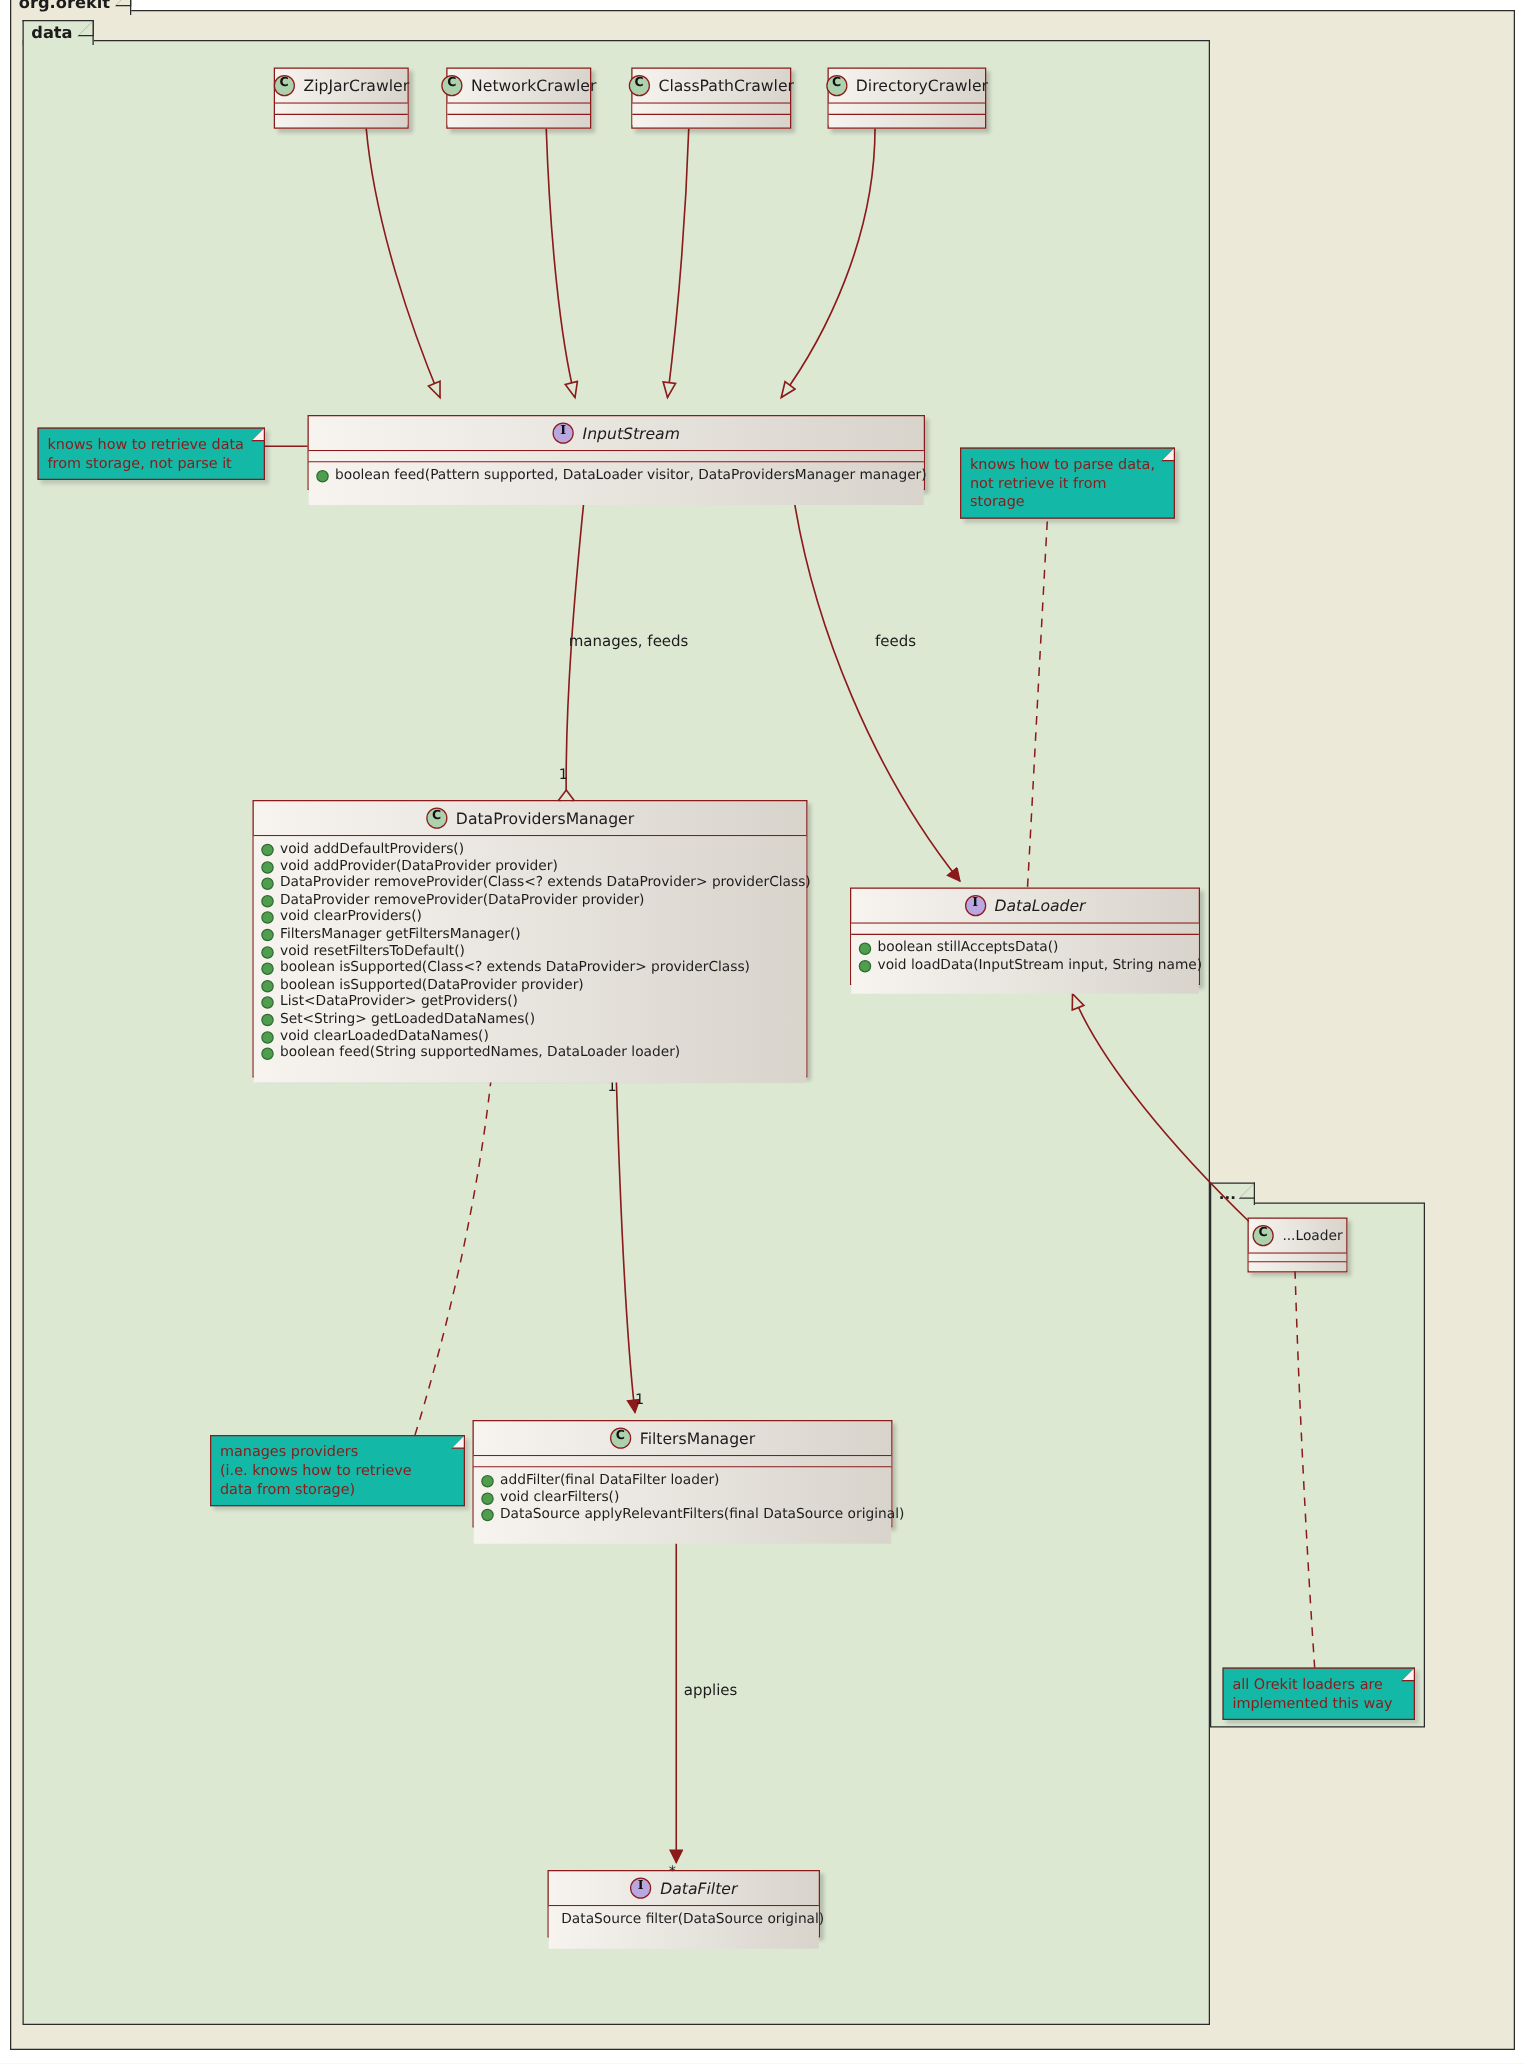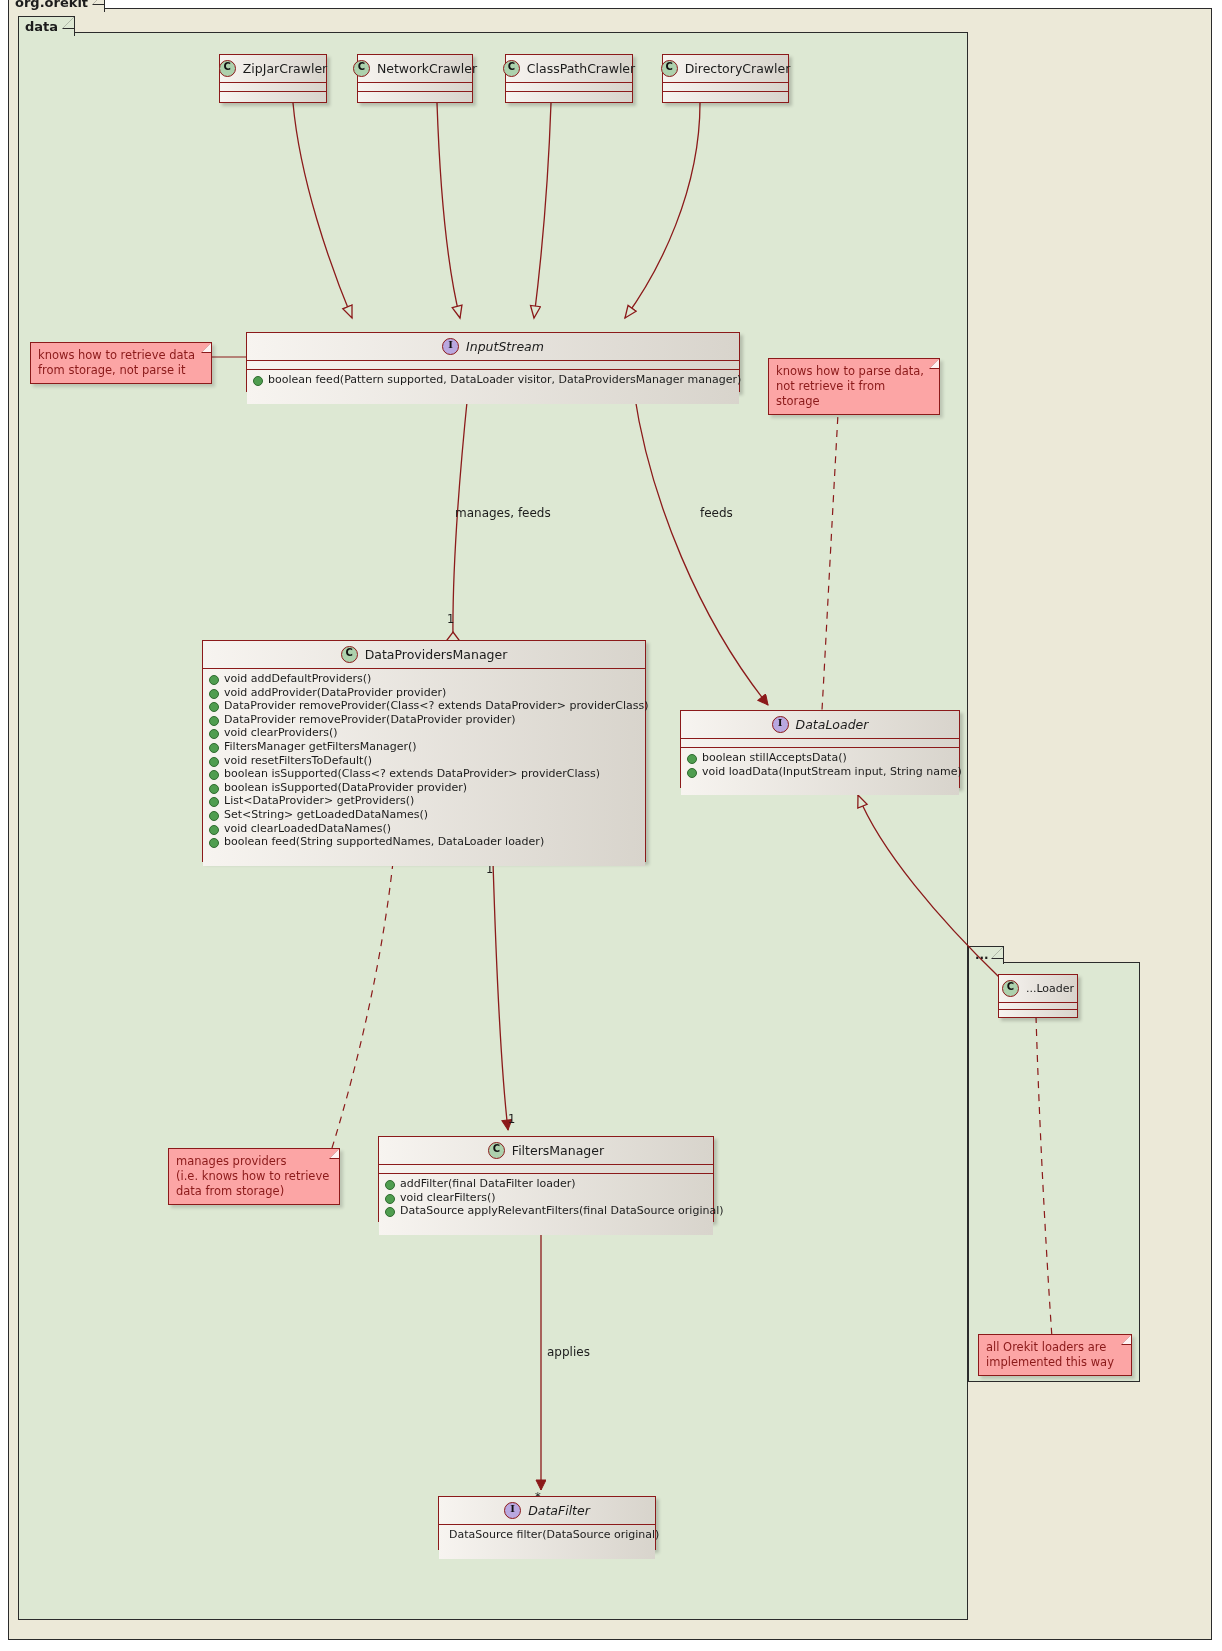--- a/index.html
+++ b/index.html
@@ -81,21 +81,21 @@
     width:8px;height:8px;border-radius:50%;flex:none;
     position:relative;top:3px;margin-left:1px;
   }
   .dot.pub{background:#4f9d4f;border:1px solid #2f6b2f;}
   .dot.stat{background:transparent;border:1.3px solid #4f9d4f;}
   .dot.none{background:transparent;border:none;width:0;margin:0;}
 
   
   .note{
     position:absolute;box-sizing:border-box;
-    background:#fca5a5;border:1.2px solid #8b1a1a;
+    background:#14b8a6;border:1.2px solid #8b1a1a;
     color:#8b1a1a;font-size:11.5px;line-height:15px;
     padding:5px 8px 5px 7px;white-space:pre-line;
     box-shadow:3px 3px 3px rgba(0,0,0,0.15);
   }
   .note::after{
     content:"";position:absolute;right:-1px;top:-1px;
     border-left:11px solid transparent;border-bottom:11px solid #8b1a1a;
   }
   .note::before{
     content:"";position:absolute;right:0px;top:0px;z-index:2;
@@ -342,18 +342,18 @@
       </div>
     </div>
 </div>
 
 <div class="note" style="left:30px;top:342px;width:182px;">knows how to retrieve data
 from storage, not parse it</div>
 
 <div class="note" style="left:768px;top:358px;width:172px;">knows how to parse data,
 not retrieve it from storage</div>
 
-<div class="note" style="left:168px;top:1148px;width:172px;">manages providers
+<div class="note" style="left:168px;top:1148px;width:204px;">manages providers
 (i.e. knows how to retrieve
 data from storage)</div>
 
 <div class="note" style="left:978px;top:1334px;width:154px;">all Orekit loaders are
 implemented this way</div>
 
 </body></html>

